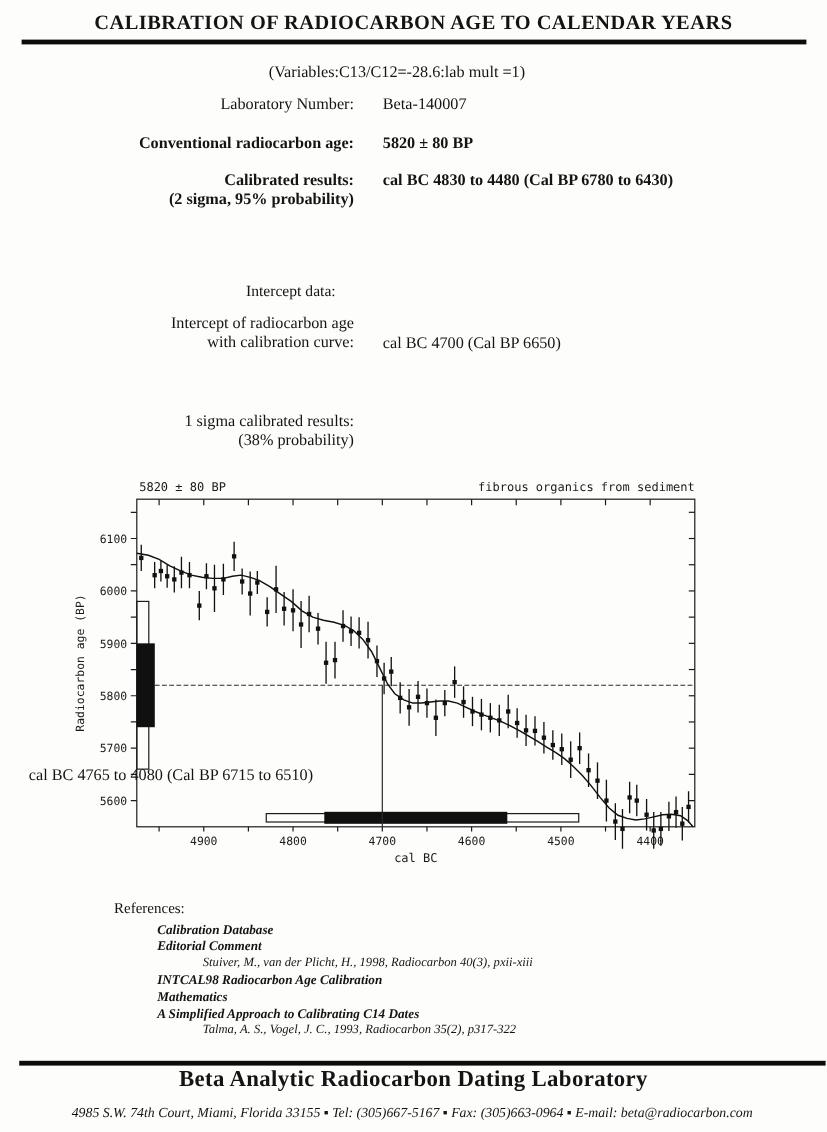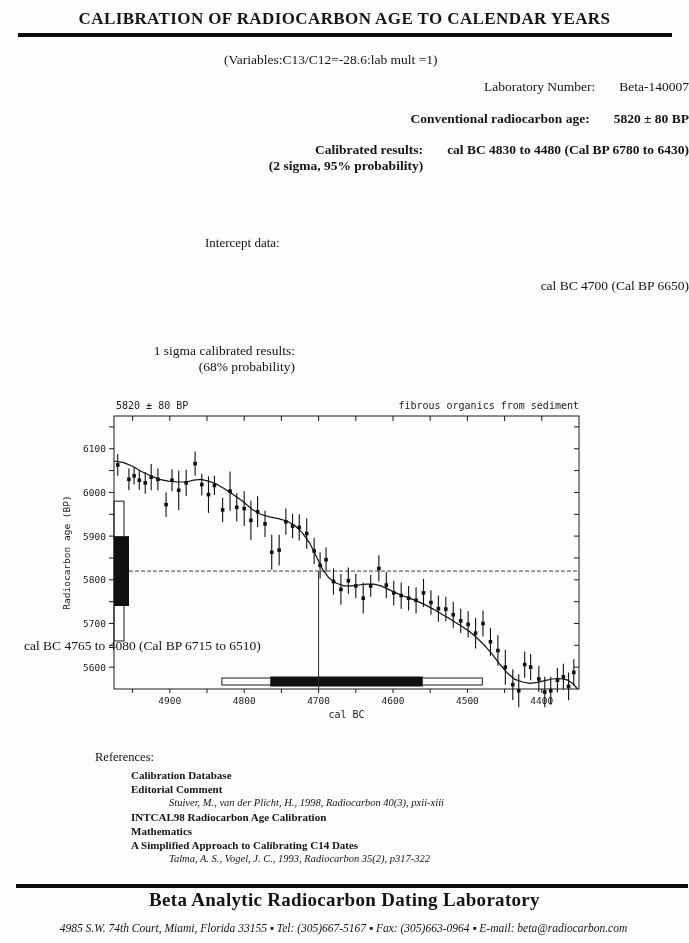--- a/index.html
+++ b/index.html
@@ -4,34 +4,34 @@
 <style>
   html,body{margin:0;padding:0;}
   body{
     width:689px;height:943px;background:#fdfdfc;position:relative;
     font-family:"Liberation Serif", serif;color:#141414;overflow:hidden;
   }
   .abs{position:absolute;}
   .doc-title{top:9px;left:0;width:689px;text-align:center;font-weight:bold;font-size:17px;letter-spacing:.4px;}
   .title-rule{top:33px;left:18px;width:654px;height:4px;background:#0c0c0c;}
   .variables{top:52px;left:180px;font-size:13.5px;margin-left:44px;}
-  .frow{left:0;width:689px;display:flex;align-items:flex-start;font-size:13.5px;justify-content:flex-end;}
+  .frow{left:0;width:689px;display:flex;align-items:flex-start;font-size:13.5px;}
   .frow .lbl{width:295px;text-align:right;flex:0 0 295px;}
   .frow .val{margin-left:24px;}
   .b{font-weight:bold;}
   .row-lab{top:79px;}
   .row-conv{top:111px;}
   .row-cal{top:142px;}
   .row-int{top:261px;}
   .row-1sig{top:343px;flex-direction:column;}
   .intercept-heading{top:235px;left:205px;font-size:13px;}
   .chart-wrap{top:396px;left:58px;width:582px;height:352px;}
   .refs{top:750px;left:95px;font-size:12.5px;width:520px;}
   .ref-lines{margin-top:3px;}
-  .ref-header{font-weight:bold;font-size:11px;margin-left:36px;line-height:14px;}
+  .ref-header{font-weight:bold;font-style:italic;font-size:11px;margin-left:36px;line-height:14px;}
   .ref-citation{font-style:italic;font-size:10.5px;margin-left:74px;line-height:14px;}
   .footer-rule{top:884px;left:16px;width:672px;height:3.5px;background:#0c0c0c;}
   .footer-title{top:889px;left:0;width:689px;text-align:center;font-weight:bold;font-size:19px;letter-spacing:.3px;}
   .footer-address{top:922px;left:0;width:687px;text-align:center;font-style:italic;font-size:11.5px;}
   svg text{font-family:"DejaVu Sans Mono", monospace;fill:#1b1b1b;}
 </style>
 </head>
 <body>
 
 <div class="abs doc-title">CALIBRATION OF RADIOCARBON AGE TO CALENDAR YEARS</div>
@@ -52,27 +52,31 @@
   <div class="lbl">
     <div>Calibrated results:</div>
     <div>(2 sigma, 95% probability)</div>
   </div>
   <div class="val">cal BC 4830 to 4480 (Cal BP 6780 to 6430)</div>
 </div>
 
 <div class="abs intercept-heading">Intercept data:</div>
 
 <div class="abs frow row-int">
+  <div class="lbl">
+    <div>Intercept of radiocarbon age</div>
+    <div>with calibration curve:</div>
+  </div>
   <div class="val" style="margin-top:17px;">cal BC 4700  (Cal BP 6650)</div>
 </div>
 
 <div class="abs frow row-1sig">
   <div class="lbl">
     <div>1 sigma calibrated results:</div>
-    <div>(68% probability)</div>
+    <div>(38% probability)</div>
   </div>
   <div class="val">cal BC 4765 to 4080 (Cal BP 6715 to 6510)</div>
 </div>
 
 <div class="abs chart-wrap">
   <svg width="582" height="352" viewBox="0 0 582 352">
       <rect x="56" y="20" width="465" height="273" fill="none" stroke="#1b1b1b" stroke-width="1"></rect>
       <line x1="483.8" y1="20" x2="483.8" y2="25" stroke="#1b1b1b" stroke-width="1"></line>
       <line x1="483.8" y1="293" x2="483.8" y2="297" stroke="#1b1b1b" stroke-width="1"></line>
       <line x1="446.6" y1="20" x2="446.6" y2="25" stroke="#1b1b1b" stroke-width="1"></line>

